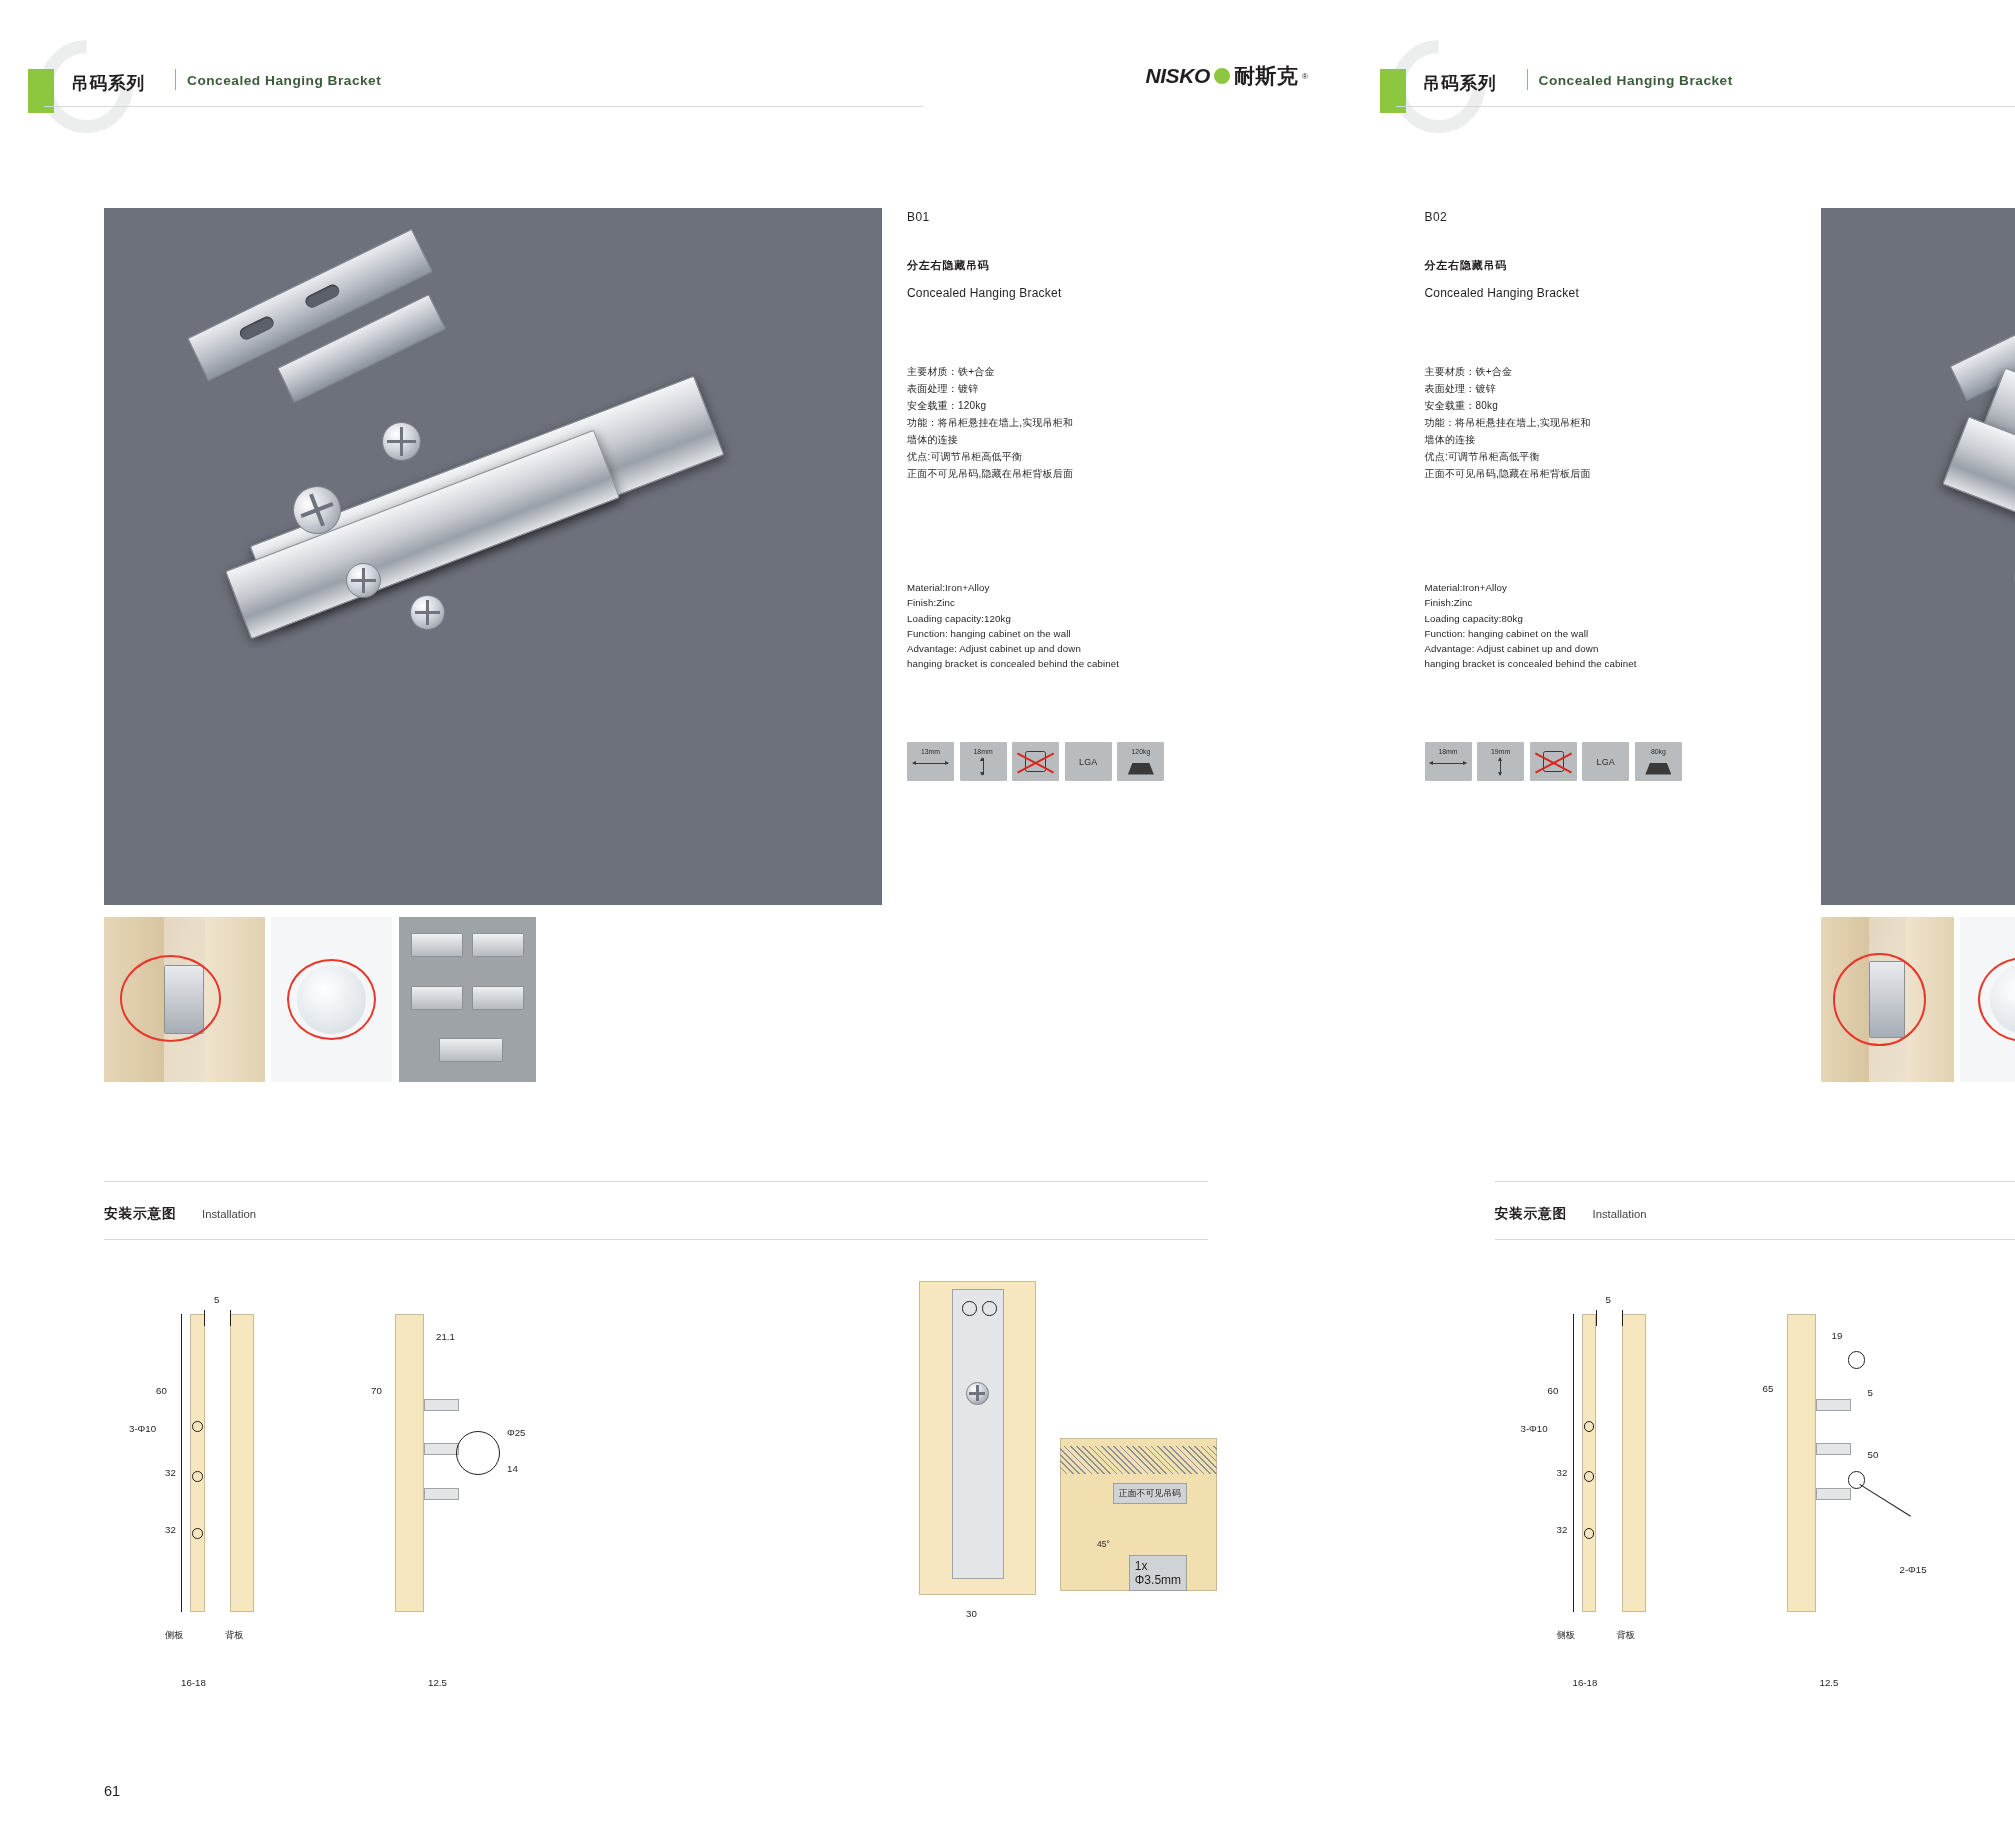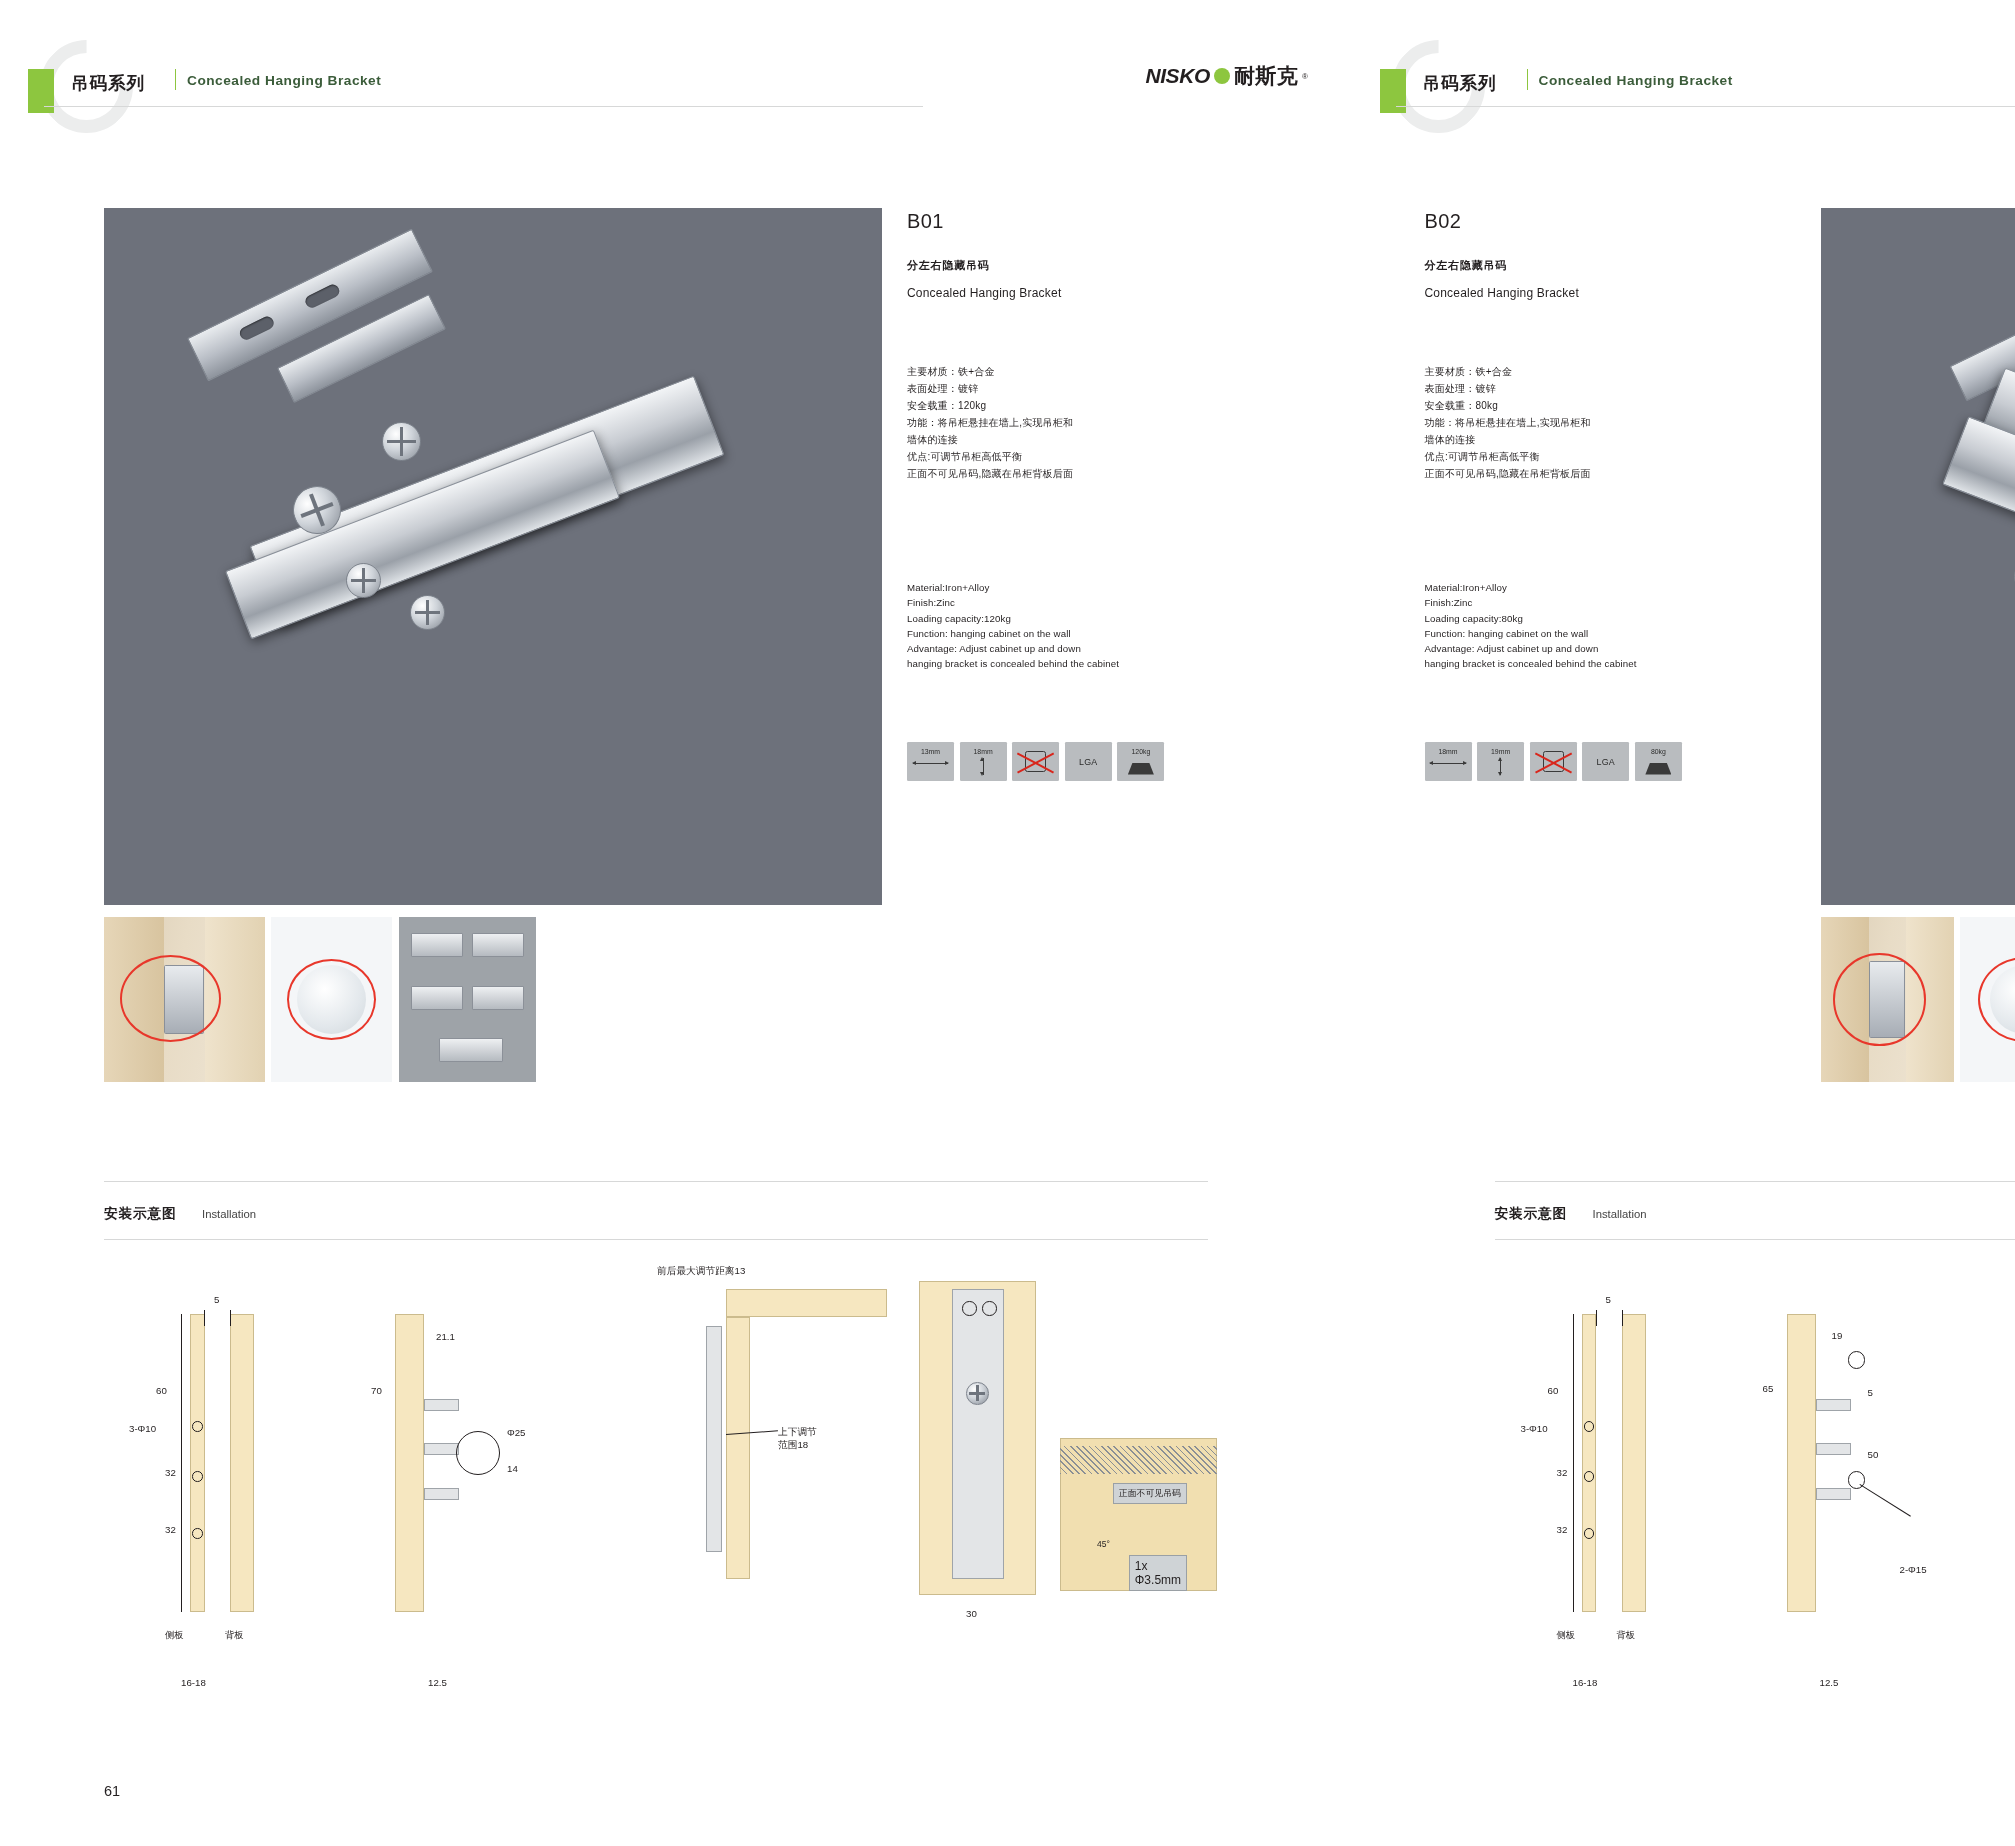--- a/index.html
+++ b/index.html
@@ -51,21 +51,21 @@
     content:""; position:absolute; background:#6e747d;
   }
   .screwhead::before { left:50%; top:12%; width:3.2px; height:76%; margin-left:-1.6px; }
   .screwhead::after { top:50%; left:12%; height:3.2px; width:76%; margin-top:-1.6px; }
   .rail {
     position:absolute; background:linear-gradient(180deg,#e9ecef,#b9bec6 55%,#8d939c);
     border:0.8px solid #878d96; border-radius:1.6px;
   }
 
   
-  .spec-code { position:absolute; font-size:20px; color:#231f20; letter-spacing:0.4px; }
+  .spec-code { position:absolute; font-size:12px; color:#231f20; letter-spacing:0.4px; }
   .spec-title-cn { position:absolute; font-size:11px; font-weight:bold; color:#231f20; letter-spacing:0.8px; }
   .spec-title-en { position:absolute; font-size:12px; color:#231f20; letter-spacing:0.2px; }
   .spec-cn { position:absolute; font-size:10px; line-height:17px; color:#231f20; letter-spacing:0.2px; }
   .spec-en { position:absolute; font-size:9.7px; line-height:15.3px; color:#231f20; letter-spacing:0.1px; }
 
   
   .iconrow { position:absolute; display:flex; gap:5.6px; }
   .icbox {
     width:47px; height:39px; background:#b9bcbf; position:relative;
     display:flex; align-items:center; justify-content:center;
@@ -251,29 +251,20 @@
         <div class="grayplate" style="left:69px; top:161px; width:35px; height:12px;"></div>
         <div class="grayplate" style="left:69px; top:206px; width:35px; height:12px;"></div>
         <div class="dimtxt" style="left:81px; top:49px;">21.1</div>
         <div class="dimtxt" style="left:16px; top:103px;">70</div>
         <div class="circ" style="left:101px; top:149px; width:44px; height:44px;"></div>
         <div class="dimtxt" style="left:152px; top:145px;">Φ25</div>
         <div class="dimtxt" style="left:152px; top:181px;">14</div>
         <div class="dimtxt" style="left:73px; top:395px;">12.5</div>
       </div>
 
-      <div class="dwg" style="left:605px; top:1257px; width:290px; height:447px;">
-        <div class="dimtxt" style="left:52px; top:8px;">前后最大调节距离13</div>
-        <div class="wood" style="left:121px; top:32px; width:161px; height:28px;"></div>
-        <div class="wood" style="left:121px; top:60px; width:24px; height:262px;"></div>
-        <div class="grayplate" style="left:101px; top:69px; width:16px; height:226px;"></div>
-        <div class="dimtxt" style="left:173px; top:169px; white-space:pre-line;">上下调节
-范围18</div>
-        <div class="lead" style="left:121px; top:177px; width:52px; transform:rotate(-4deg);"></div>
-      </div>
 
       <div class="dwg" style="left:879px; top:1257px; width:355px; height:447px;">
         <div class="wood" style="left:40px; top:24px; width:117px; height:314px;"></div>
         <div class="grayplate" style="left:73px; top:32px; width:52px; height:290px;"></div>
         <div class="circ" style="left:83px; top:44px; width:14.5px; height:14.5px;"></div>
         <div class="circ" style="left:103px; top:44px; width:14.5px; height:14.5px;"></div>
         <div class="screwhead" style="left:87px; top:125px; width:22.6px; height:22.6px;"></div>
         <div class="dimtxt" style="left:87px; top:351px;">30</div>
         <div class="wood2" style="left:181px; top:181px; width:157px; height:153px;"></div>
         <div class="hatch" style="position:absolute; left:181px; top:189px; width:157px; height:28px;"></div>

